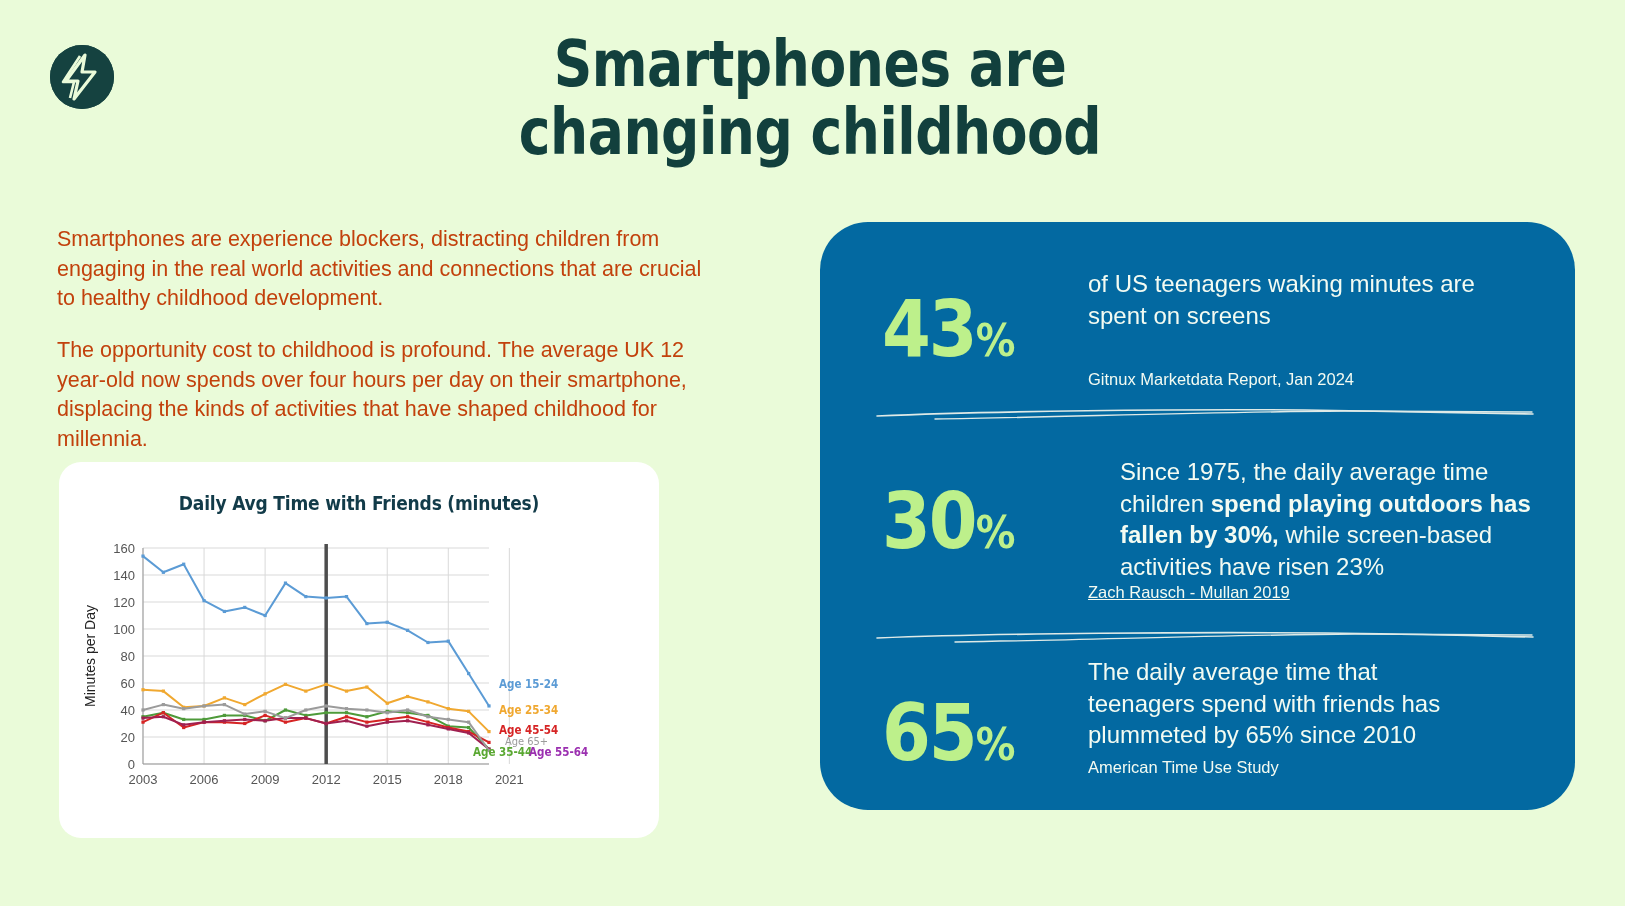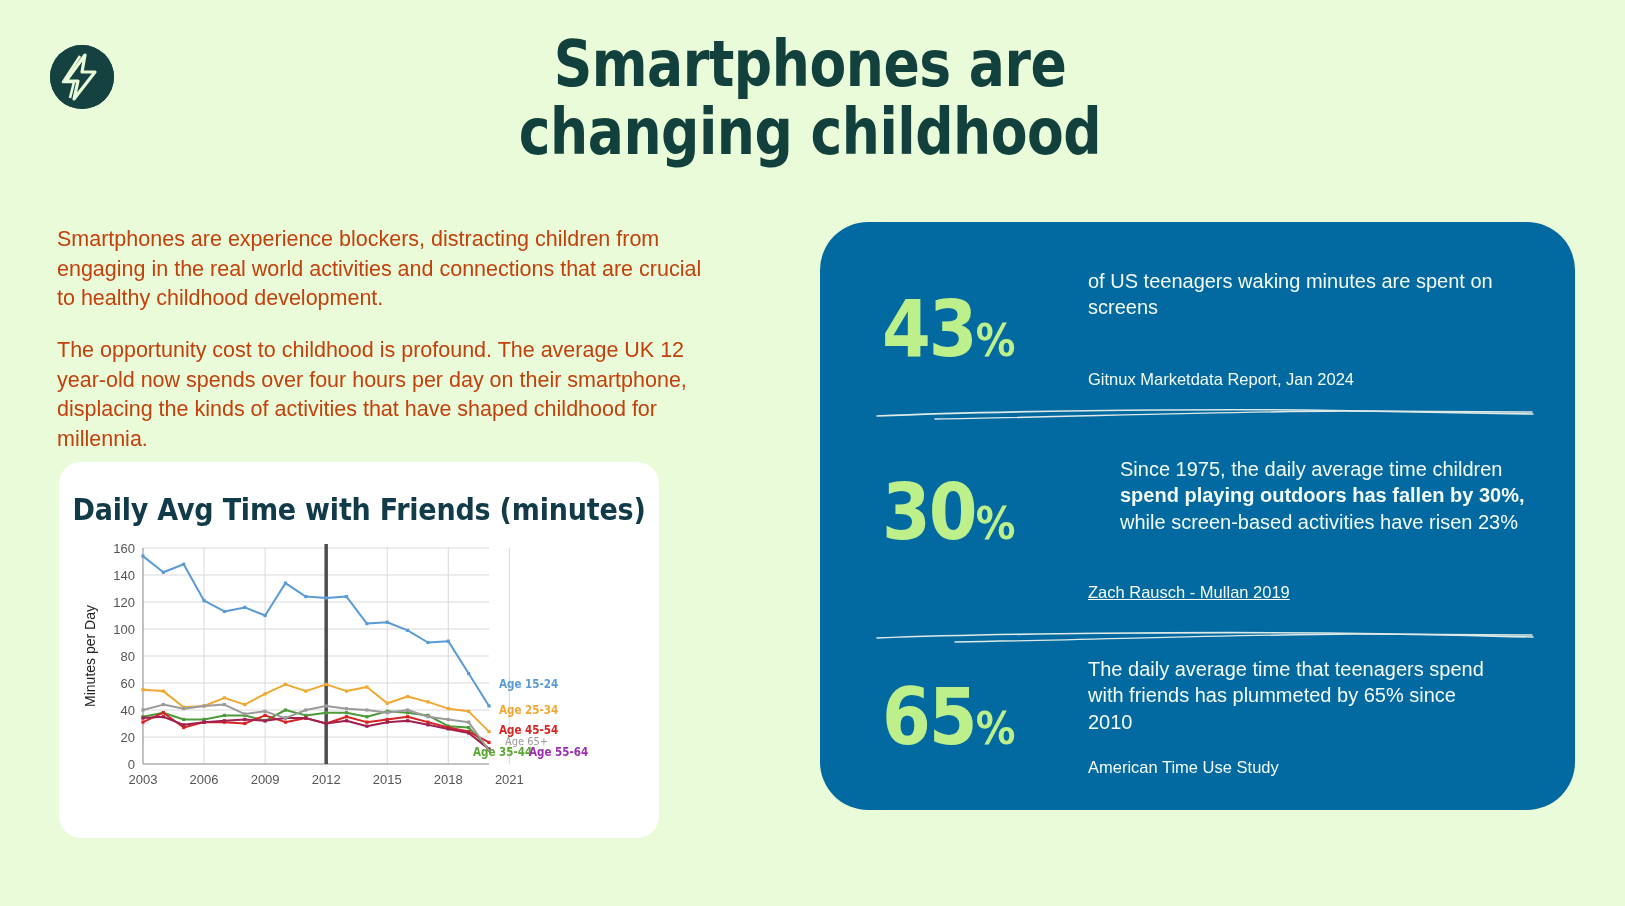--- a/index.html
+++ b/index.html
@@ -38,21 +38,21 @@
   }
   #copy p{margin:0 0 22px 0;}
   #copy p:last-child{margin-bottom:16px;}
   
   #chart-card{
     position:absolute;left:59px;top:462px;width:600px;height:376px;
     background:#ffffff;border-radius:22px;
   }
   #chart-title{
     position:absolute;left:0;top:30px;width:600px;text-align:center;
-    color:#123b49;font-weight:bold;font-size:30px;
+    color:#123b49;font-weight:bold;font-size:19px;
     font-family:"DejaVu Sans Condensed","Liberation Sans",sans-serif;
     letter-spacing:-0.2px;
   }
   #chart-svg{position:absolute;left:10px;top:74px;}
   
   #stats-panel{
     position:absolute;left:820px;top:222px;width:755px;height:588px;
     background:#0369a1;border-radius:48px;
   }
   .stat{position:absolute;left:0;width:755px;}
@@ -62,21 +62,21 @@
     font-family:"DejaVu Sans Condensed","Liberation Sans",sans-serif;
     font-weight:bold;
     font-size:78px;
     line-height:1;
     letter-spacing:-2px;
     white-space:nowrap;
   }
   .stat-num .pct{font-size:44px;letter-spacing:-1px;}
   .stat-body{
     position:absolute;left:268px;width:420px;
-    color:#f3fbf2;font-size:20px;line-height:1.32;
+    color:#f3fbf2;font-size:24px;line-height:1.32;
   }
   .stat-body .b{font-weight:bold;}
   .stat-src{
     position:absolute;left:268px;
     color:#f3fbf2;
     font-family:"Liberation Sans",sans-serif;
     font-size:16.5px;
   }
   .divider{position:absolute;left:55px;width:660px;height:14px;}
   .divider svg{display:block;}
@@ -279,38 +279,38 @@
   </div>
 
   <div class="divider" style="top:185px;">
     <svg width="660" height="14" viewBox="0 0 660 14">
       <path d="M2 9 C 120 4, 300 2, 430 3 C 520 4, 600 6, 658 7" fill="none" stroke="#dfeae7" stroke-width="1.6" stroke-linecap="round"></path>
       <path d="M60 12 C 190 10, 330 5, 470 4 C 560 4, 620 5, 657 5" fill="none" stroke="#dfeae7" stroke-width="1.4" stroke-linecap="round"></path>
     </svg>
   </div>
 
   <div class="stat" style="top:234px;">
-    <div class="stat-num" style="top:17px;">
+    <div class="stat-num" style="top:26px;">
       <span>30</span><span class="pct">%</span>
     </div>
     <div class="stat-body" style="top:0px;width:430px;margin-left:32px;">
       <span>Since 1975, the daily average time children </span><span class="b">spend playing outdoors has fallen by 30%,</span><span> while screen-based activities have risen 23%</span>
     </div>
     <div class="stat-src" style="top:127px;text-decoration:underline;">Zach Rausch - Mullan 2019</div>
   </div>
 
   <div class="divider" style="top:408px;">
     <svg width="660" height="14" viewBox="0 0 660 14">
       <path d="M2 8 C 130 3, 320 2, 450 3 C 540 4, 610 6, 658 7" fill="none" stroke="#dfeae7" stroke-width="1.6" stroke-linecap="round"></path>
       <path d="M80 12 C 210 10, 350 5, 480 4 C 570 4, 625 5, 657 5" fill="none" stroke="#dfeae7" stroke-width="1.4" stroke-linecap="round"></path>
     </svg>
   </div>
 
   <div class="stat" style="top:434px;">
-    <div class="stat-num" style="top:22px;">
+    <div class="stat-num" style="top:38px;">
       <span>65</span><span class="pct">%</span>
     </div>
     <div class="stat-body" style="top:0px;width:400px;">
       <span>The daily average time that teenagers spend with friends has plummeted by 65% since 2010</span><span class="b"></span><span></span>
     </div>
     <div class="stat-src" style="top:102px;text-align:right;">American Time Use Study</div>
   </div>
 
 </div>
 

